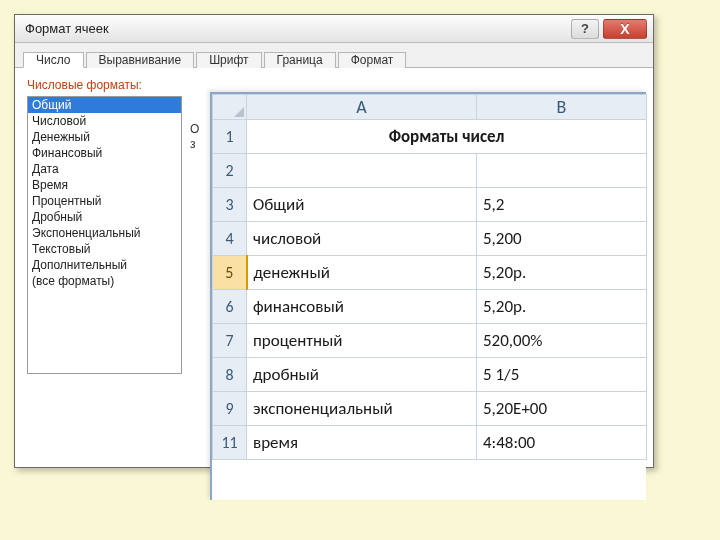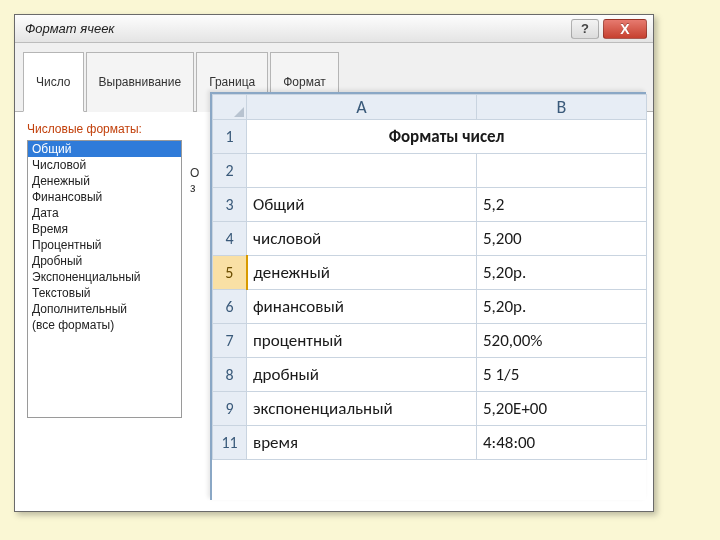--- a/index.html
+++ b/index.html
@@ -27,21 +27,20 @@
     background: linear-gradient(#fdfdfd, #e4e4e4);
     border-bottom: 1px solid #bcbcbc;
     display: flex;
     align-items: center;
     padding: 0 6px 0 10px;
   }
   .titlebar .title {
     flex: 1;
     font-size: 13px;
     color: #222;
-    font-style: italic;
   }
   .titlebar .btn {
     height: 20px;
     border-radius: 3px;
     margin-left: 4px;
     display: flex;
     align-items: center;
     justify-content: center;
     border: 1px solid rgba(0,0,0,0.25);
     cursor: pointer;
@@ -60,21 +59,21 @@
     font-size: 14px;
     font-weight: bold;
     text-shadow: 0 -1px 0 rgba(0,0,0,0.3);
   }
   .tabs {
     display: flex;
     padding: 8px 8px 0 8px;
     background: #f0f0f0;
   }
   .tab {
-    padding: 22px 12px;
+    padding: 0 12px;
     font-size: 12px;
     border: 1px solid #b5b5b5;
     border-bottom: none;
     background: #f4f4f4;
     margin-right: 2px;
     color: #333;
     cursor: pointer;
     position: relative;
     top: 1px;
   }
@@ -210,20 +209,21 @@
       <span>?</span>
     </div>
     <div class="btn close-btn">
       <span>X</span>
     </div>
   </div>
 
   <div class="tabs" id="tabs">
       <div class="tab active">Число</div>
       <div class="tab">Выравнивание</div>
+      <div class="tab">Шрифт</div>
       <div class="tab">Граница</div>
       <div class="tab">Формат</div>
     </div>
 
   <div class="tabpanel">
     <div class="col-left">
       <div class="field-label">Числовые форматы:</div>
       <div class="listbox" id="formats-list">
           <div class="item selected">Общий</div>
           <div class="item">Числовой</div>

